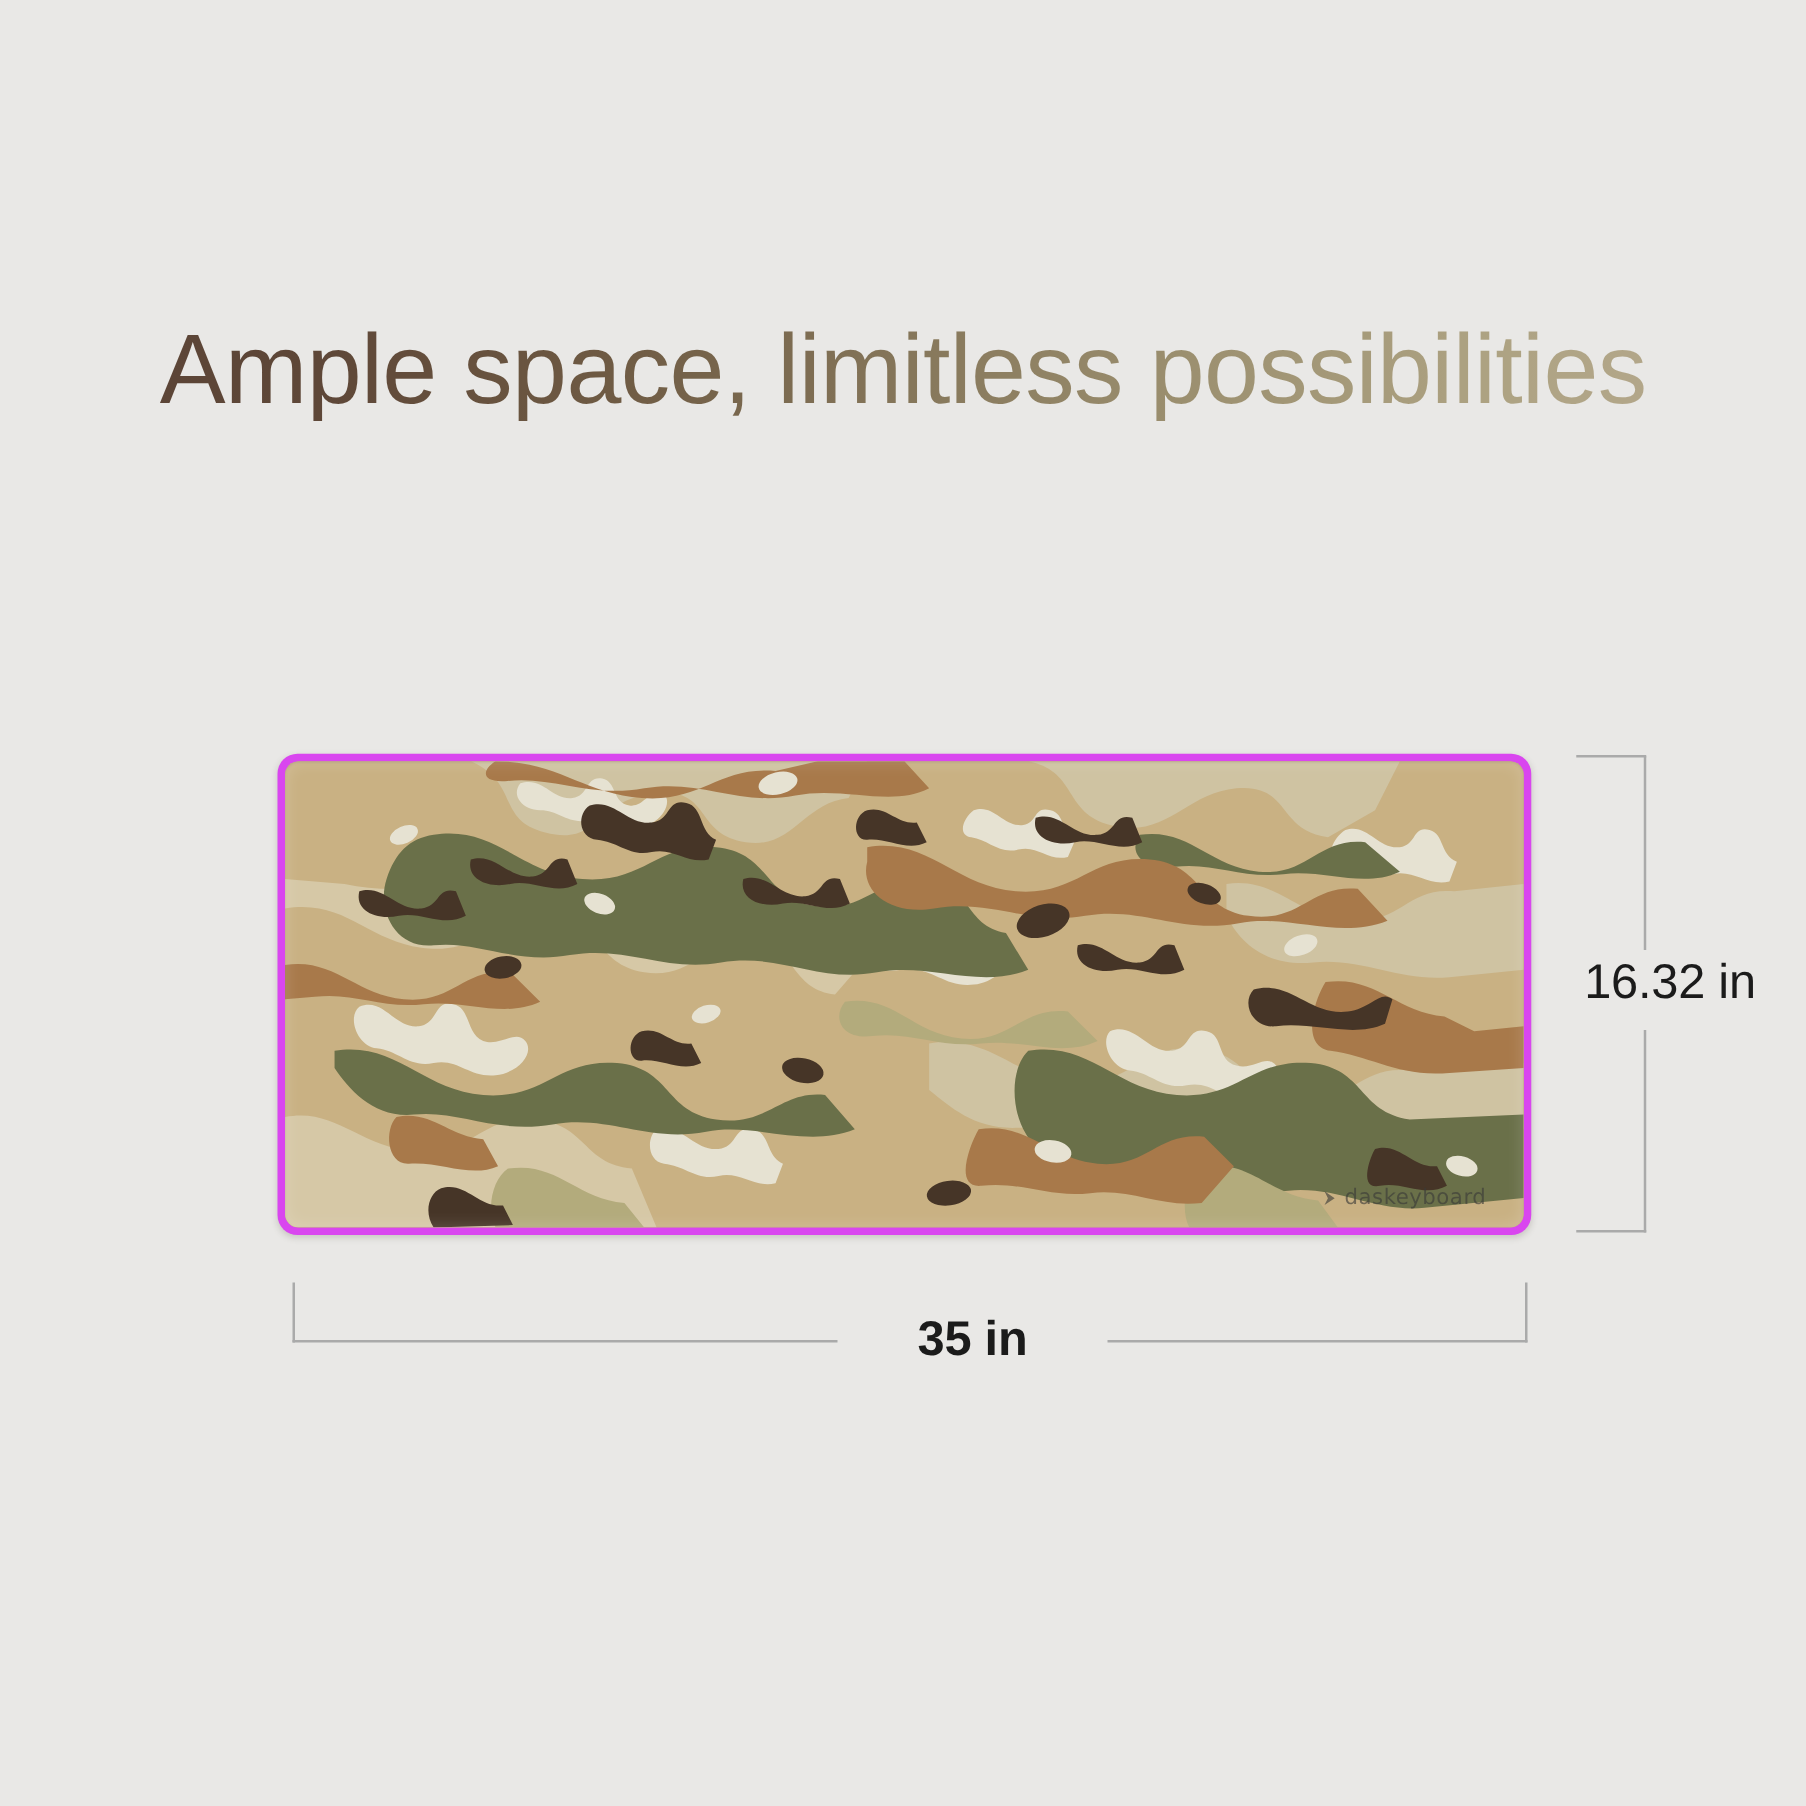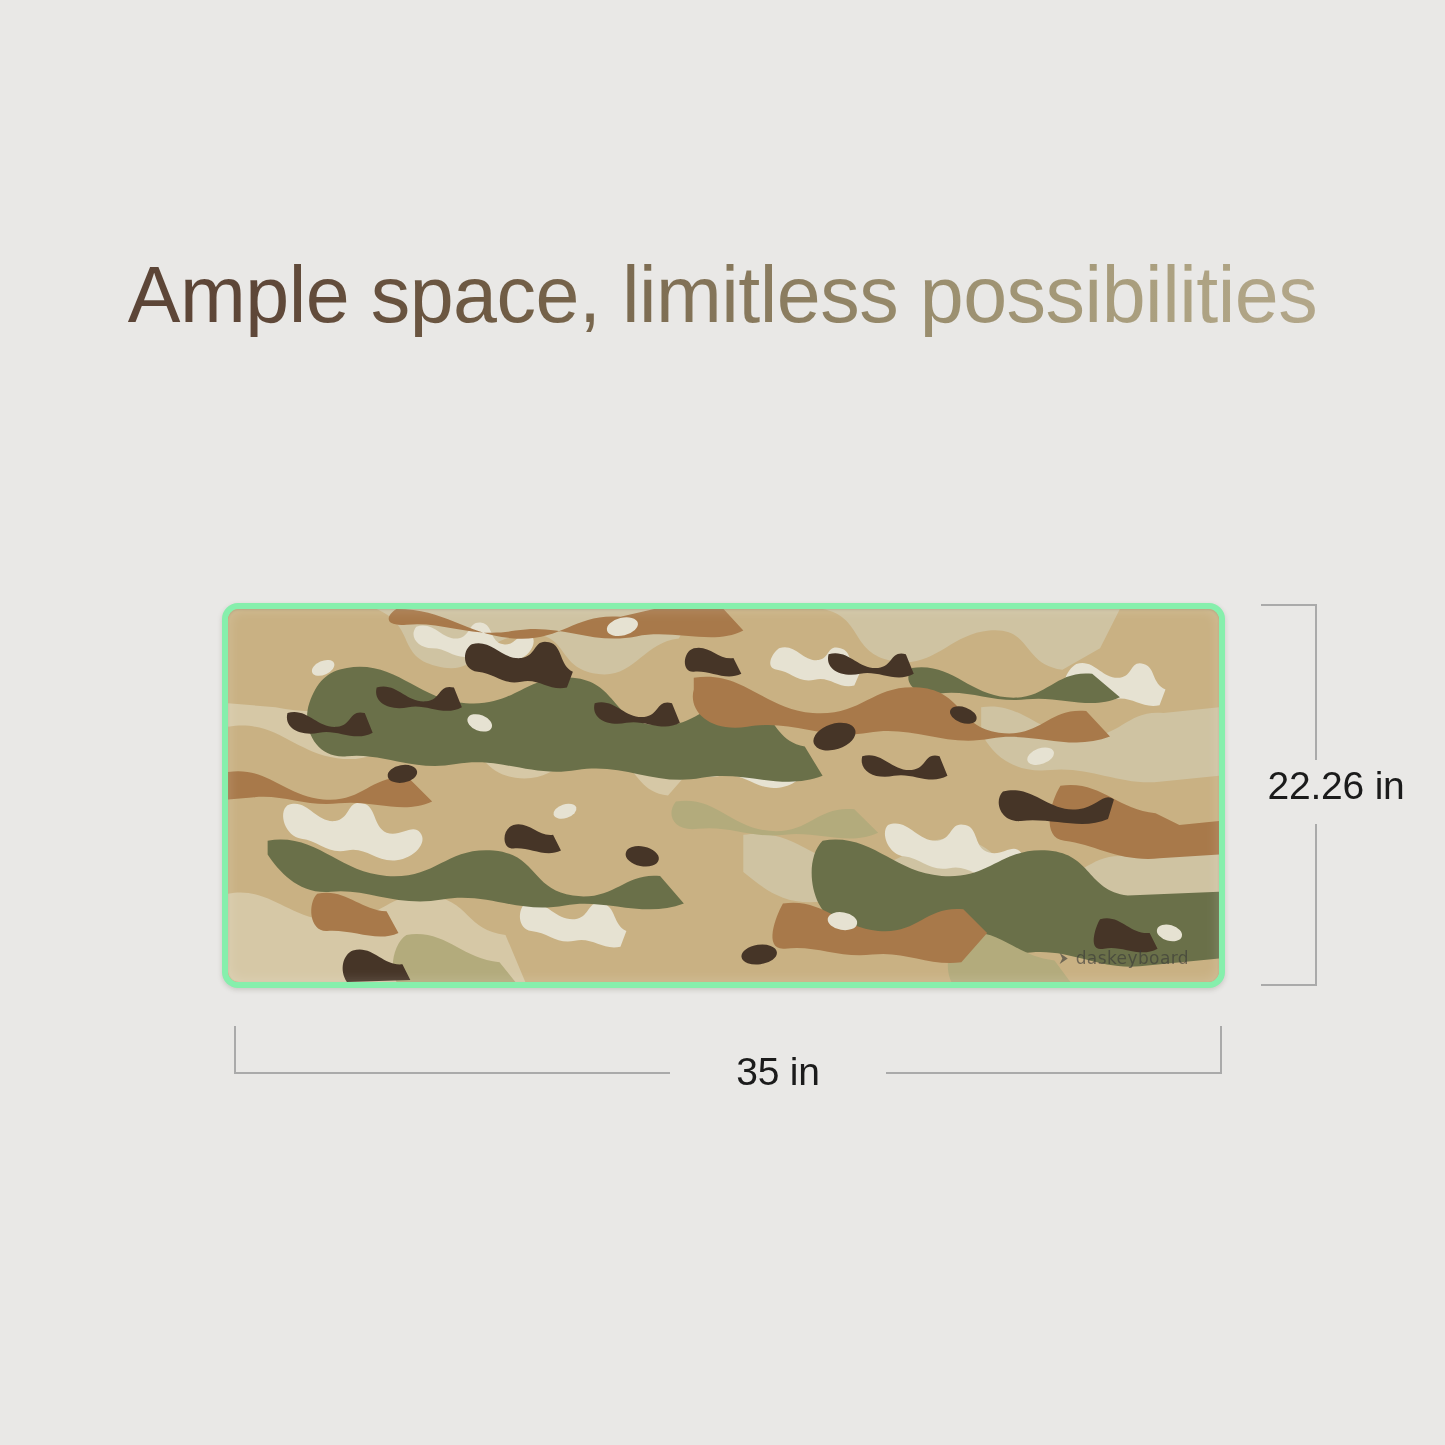--- a/index.html
+++ b/index.html
@@ -64,21 +64,21 @@
     position: absolute;
     left: 222px;
     top: 603px;
     width: 1003px;
     height: 385px;
   }
   .pad {
     position: absolute;
     inset: 0;
     border-radius: 16px;
-    background: #86efac;
+    background: #d946ef;
     padding: 6px;
     box-sizing: border-box;
     box-shadow: 0 2px 5px rgba(90, 85, 75, 0.22);
   }
   .pad-surface {
     position: relative;
     width: 100%;
     height: 100%;
     border-radius: 11px;
     overflow: hidden;
@@ -159,20 +159,21 @@
     letter-spacing: -0.2px;
     white-space: nowrap;
   }
 
   .dim-h {
     position: absolute;
     left: 228px;
     top: 1020px;
     width: 1000px;
     height: 110px;
+    font-weight: bold;
   }
   .dim-h .h-line-left,
   .dim-h .h-line-right {
     position: absolute;
     top: 52px;
     height: 2px;
     background: #aaaaaa;
   }
   .dim-h .h-line-left { left: 6px; width: 436px; }
   .dim-h .h-line-right { left: 658px; width: 336px; }
@@ -275,21 +276,21 @@
         </svg>
         <span class="logo-text">daskeyboard</span>
       </div>
     </div>
   </div>
 </div>
 
 <div class="dim-v">
   <div class="tick-top"></div>
   <div class="v-line-top"></div>
-  <div class="dim-label-v">22.26 in</div>
+  <div class="dim-label-v">16.32 in</div>
   <div class="v-line-bottom"></div>
   <div class="tick-bottom"></div>
 </div>
 
 <div class="dim-h">
   <div class="tick-left"></div>
   <div class="h-line-left"></div>
   <div class="dim-label-h">35 in</div>
   <div class="h-line-right"></div>
   <div class="tick-right"></div>

